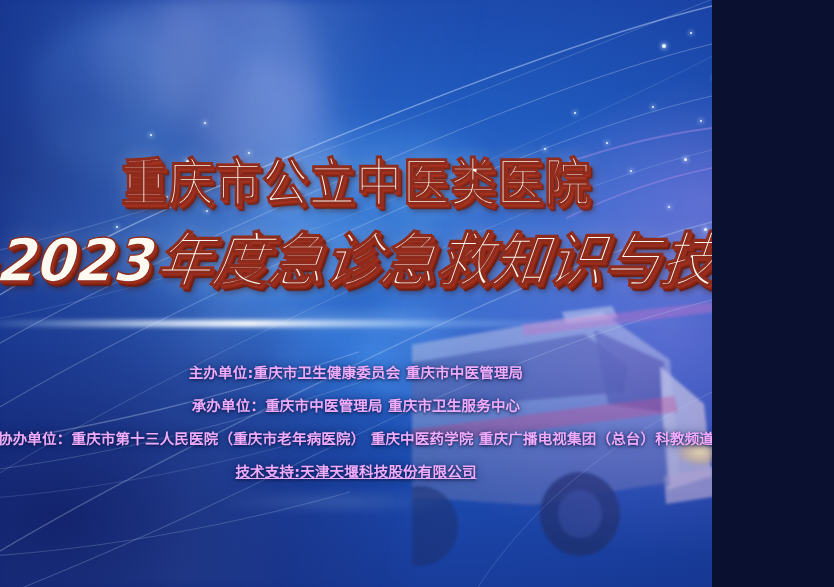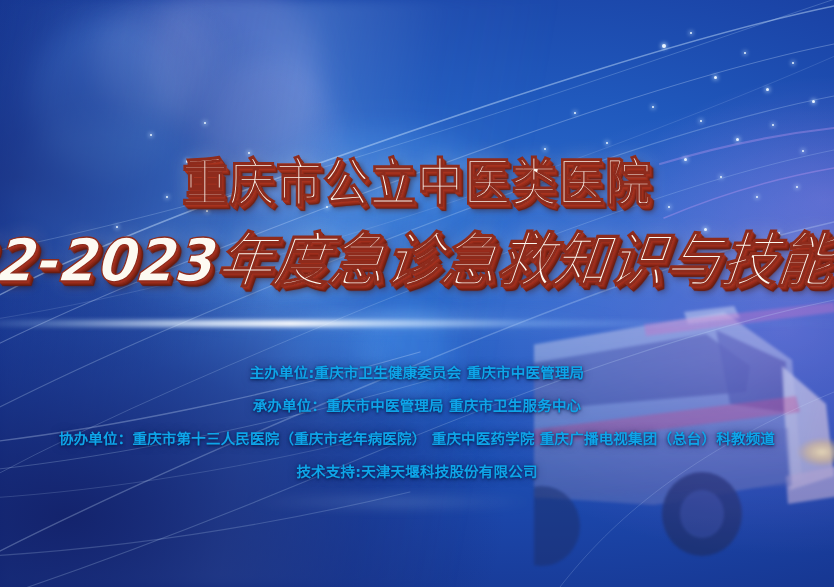--- a/index.html
+++ b/index.html
@@ -2,21 +2,21 @@
 <html lang="zh-CN"><head>
 <meta charset="utf-8">
 <style>
   html, body {
     margin: 0;
     padding: 0;
     background: #0a1030;
   }
   #poster {
     position: relative;
-    width: 834px;
+    width: 712px;
     height: 587px;
     overflow: hidden;
     font-family: "DejaVu Sans", "Liberation Sans", sans-serif;
     background: #1a3a9c;
     user-select: none;
   }
 
   
   .bg-layer { position: absolute; inset: 0; pointer-events: none; }
 
@@ -181,31 +181,31 @@
   .credits {
     position: absolute;
     left: 0;
     right: 0;
     top: 366px;
     display: flex;
     flex-direction: column;
     align-items: center;
   }
   .credit-line {
-    color: #0ea5e9;
+    color: #f0abfc;
     font-weight: 700;
     font-size: 14.5px;
     line-height: 1;
     white-space: nowrap;
     text-shadow: 0 1px 3px rgba(6,18,60,0.85), 0 0 8px rgba(10,30,90,0.55);
     margin-bottom: 18.5px;
     letter-spacing: .2px;
   }
   .credit-line.wide { font-size: 14.5px; }
-  .credit-line:last-child { margin-bottom: 8px; }
+  .credit-line:last-child { margin-bottom: 8px; text-decoration: underline; }
 </style>
 </head>
 <body>
 
 <div id="poster">
 
   <div class="bg-layer bg-base"></div>
 
   <div class="bg-layer">
     <span class="ghost g1"></span>

